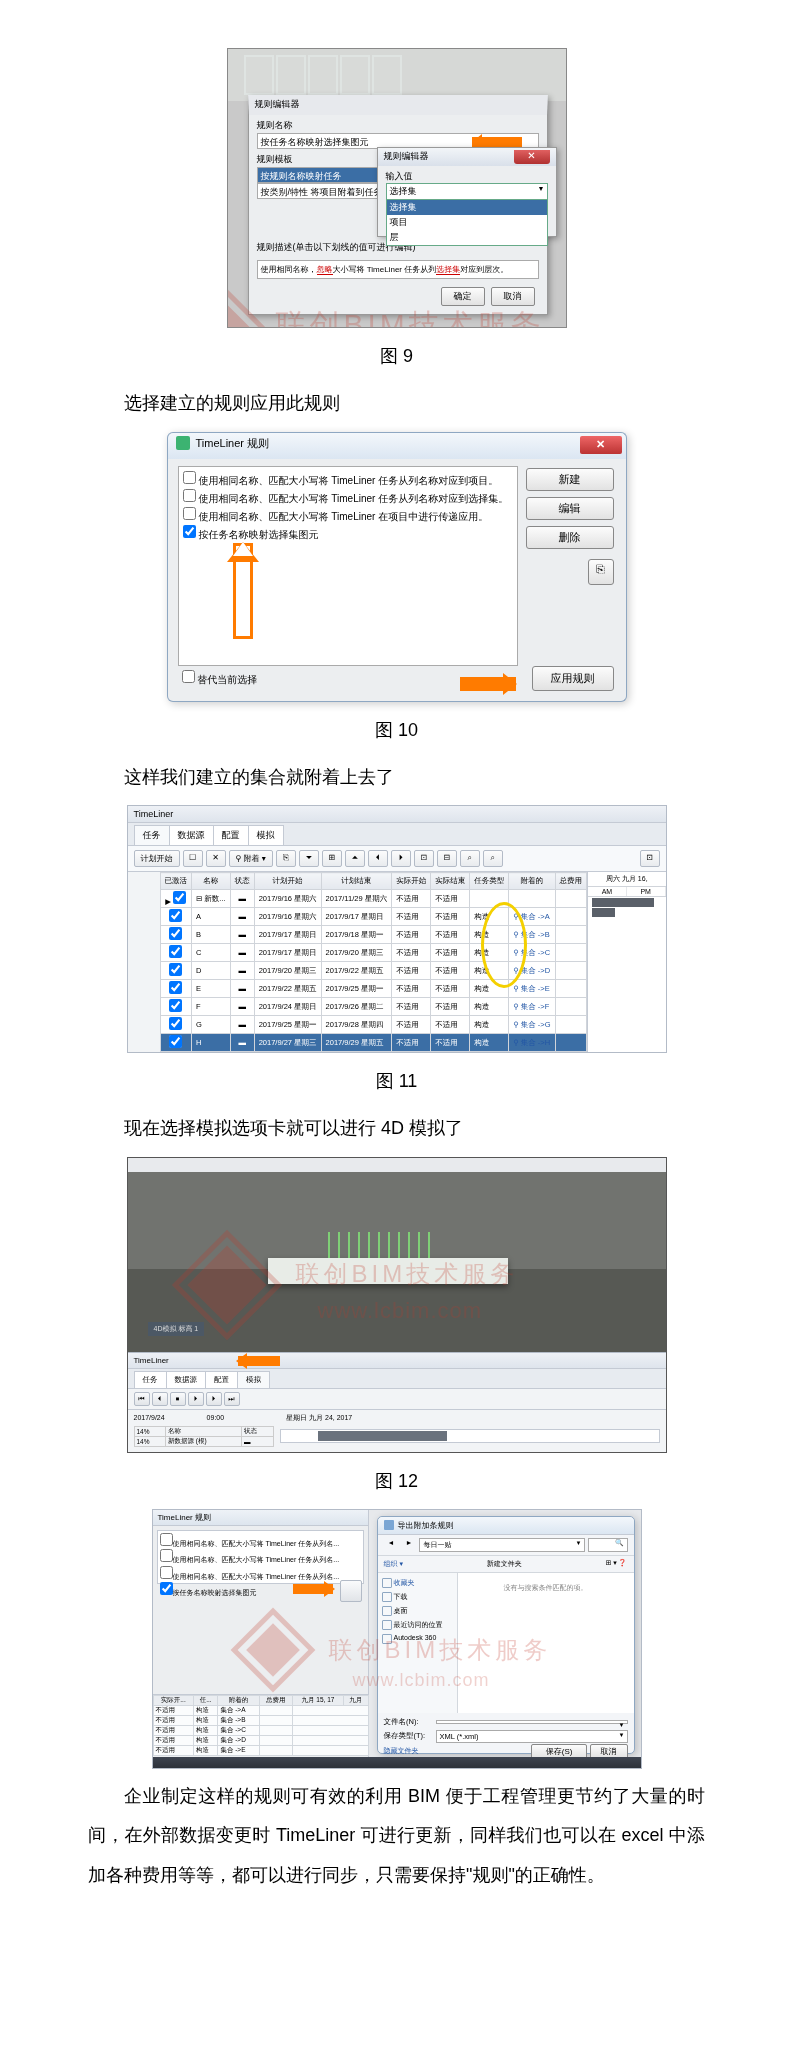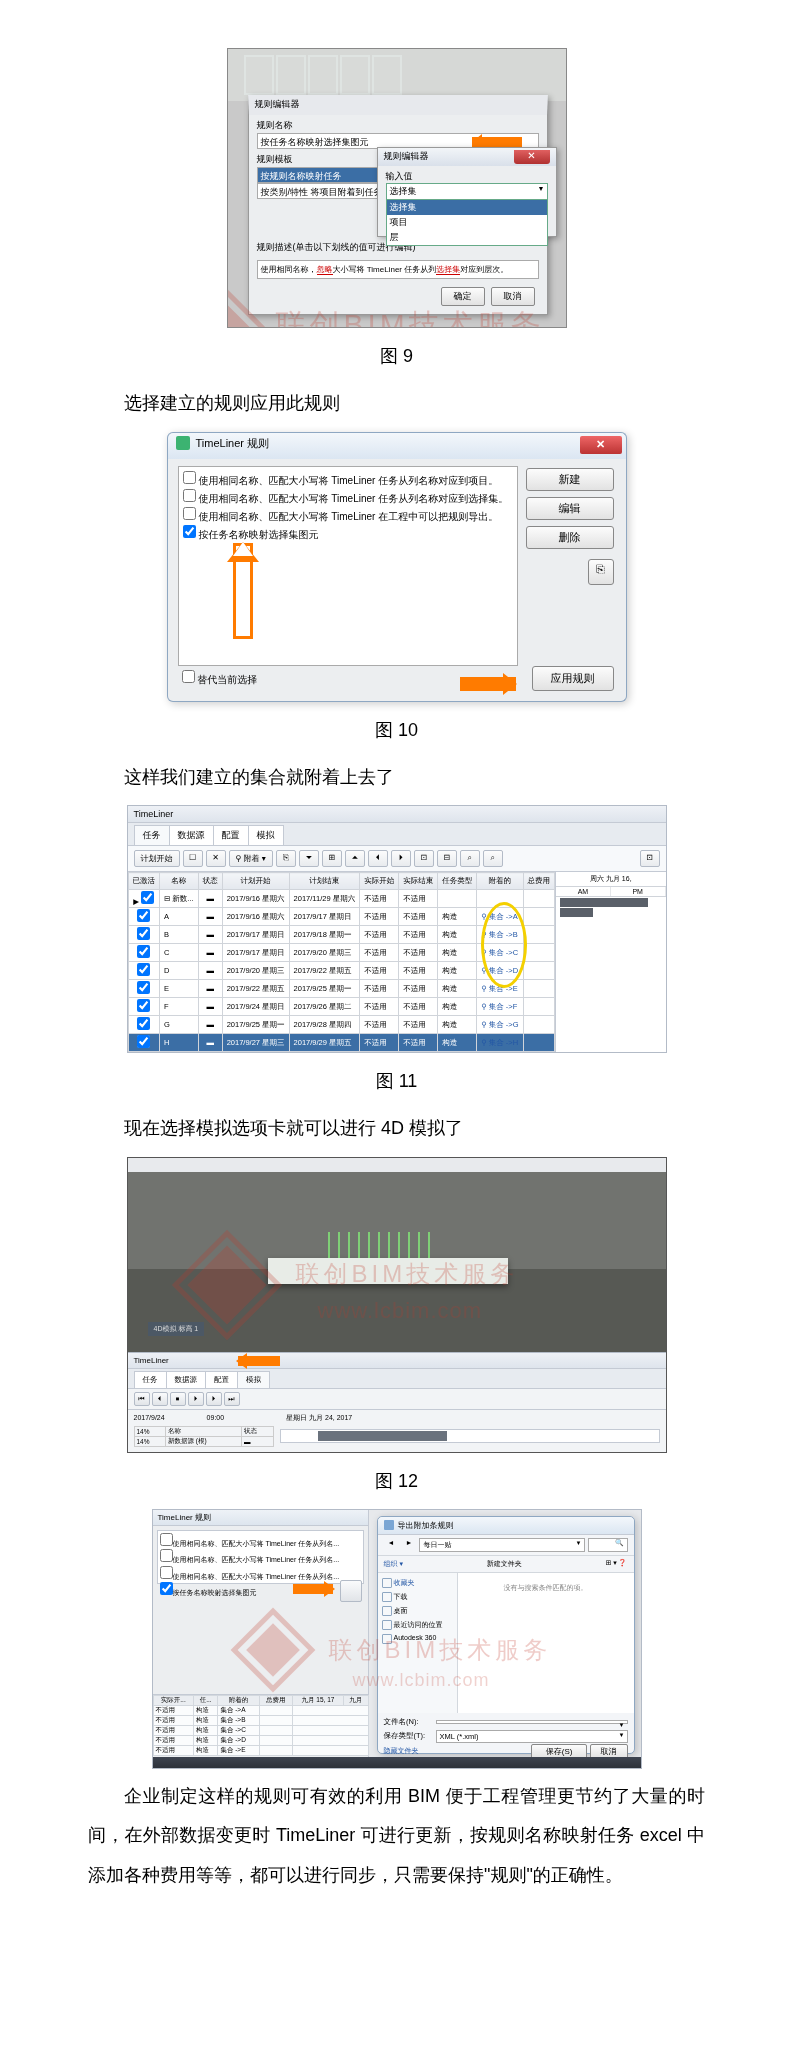--- a/index.html
+++ b/index.html
@@ -66,21 +66,21 @@
     
     .fig11 { width: 540px; height: 248px; background: #f2f4f6; border: 1px solid #b3bbc7; position: relative; font-size: 8.5px; }
     .fig11-head { background: linear-gradient(#eef1f6,#dee4ec); padding: 3px 6px; font-size: 9px; border-bottom: 1px solid #c4cad4; }
     .fig11-tabs { display: flex; padding: 0 6px; background: #e7ebf0; border-bottom: 1px solid #c4cad4; font-size: 9px; }
     .fig11-tab { padding: 3px 8px; background: #fff; border: 1px solid #c4cad4; border-bottom: none; margin-right: -1px; margin-top: 2px; }
     .fig11-tab.active { background: #f7f9fb; }
     .fig11-toolbar { display: flex; gap: 3px; padding: 4px 6px; background: #f7f9fb; border-bottom: 1px solid #c4cad4; }
     .toolbtn { padding: 2px 6px; background: linear-gradient(#fcfcfc,#e8ebee); border: 1px solid #b3bbc7; border-radius: 2px; font-size: 8px; }
     .toolbtn.icon { width: 20px; padding: 2px 0; text-align: center; }
     .fig11-body { display: flex; }
-    .fig11-table { border-collapse: collapse; font-size: 7.5px; background: #fff; }
+    .fig11-table { border-collapse: collapse; font-size: 7.5px; background: #fff; margin-left: 32px; }
     .fig11-table th, .fig11-table td { border: 1px solid #d0d4da; padding: 1px 4px; white-space: nowrap; text-align: left; }
     .fig11-table th { background: linear-gradient(#f3f5f8,#e4e8ee); font-weight: normal; text-align: center; padding: 3px 4px; }
     .fig11-table td.c { text-align: center; }
     .att-link { color: #2256a5; }
     .fig11-circle { position: absolute; top: 96px; left: 353px; width: 46px; height: 86px; border: 3px solid #f4d000; border-radius: 50%; pointer-events: none; }
     .fig11-gantt { flex: 1; background: #fff; border-left: 1px solid #c4cad4; }
     .gantt-head { font-size: 7px; text-align: center; padding: 2px; border-bottom: 1px solid #d0d4da; }
     .gantt-sub { display: flex; font-size: 7px; border-bottom: 1px solid #d0d4da; }
     .gantt-sub div { flex: 1; text-align: center; padding: 1px; border-right: 1px solid #e5e7ea; }
     .gantt-bar { height: 9px; background: #5a6069; margin: 1px 4px; }
@@ -199,21 +199,21 @@
 
   <div class="figure fig10">
     <div class="fig10-title-bar">
         <div class="fig10-icon"></div>
         <span>TimeLiner 规则</span>
       </div>
     <div class="fig10-close">✕</div>
     <div class="fig10-list-box">
       <label><input type="checkbox" style=""><span>使用相同名称、匹配大小写将 TimeLiner 任务从列名称对应到项目。</span></label>
       <label><input type="checkbox" style=""><span>使用相同名称、匹配大小写将 TimeLiner 任务从列名称对应到选择集。</span></label>
-      <label><input type="checkbox" style=""><span>使用相同名称、匹配大小写将 TimeLiner 在工程中可以把规则导出。</span></label>
+      <label><input type="checkbox" style=""><span>使用相同名称、匹配大小写将 TimeLiner 在项目中进行传递应用。</span></label>
       <label class="checked"><input type="checkbox" checked="" style=""><span>按任务名称映射选择集图元</span></label>
       <div class="fig10-arrow-up"></div>
     </div>
     <div class="fig10-sidebtns">
       <div class="winbtn2">新建</div>
       <div class="winbtn2">编辑</div>
       <div class="winbtn2">删除</div>
       <div class="winbtn2 fig10-exp">⎘</div>
     </div>
     <div class="fig10-arrow-r"></div>
@@ -569,15 +569,15 @@
       </div>
     </div>
     <div class="fig13-taskbar"></div>
     <div class="watermark" style="top:110px; left:90px;">
         <div class="wm-logo" style="width:60px;height:60px;"></div>
       </div>
     <span class="wm-text watermark" style="top:124px; left:176px; font-size:24px;">联创BIM技术服务</span>
     <span class="wm-url" style="top:160px; left:200px; font-size:18px;">www.lcbim.com</span>
   </div>
 
-  <p class="para indent">企业制定这样的规则可有效的利用 BIM 便于工程管理更节约了大量的时间，在外部数据变更时 TimeLiner 可进行更新，按规则名称映射任务 excel 中添加各种费用等等，都可以进行同步，只需要保持"规则"的正确性。</p>
+  <p class="para indent">企业制定这样的规则可有效的利用 BIM 便于工程管理更节约了大量的时间，在外部数据变更时 TimeLiner 可进行更新，同样我们也可以在 excel 中添加各种费用等等，都可以进行同步，只需要保持"规则"的正确性。</p>
 
 </div>
 
 </body></html>

